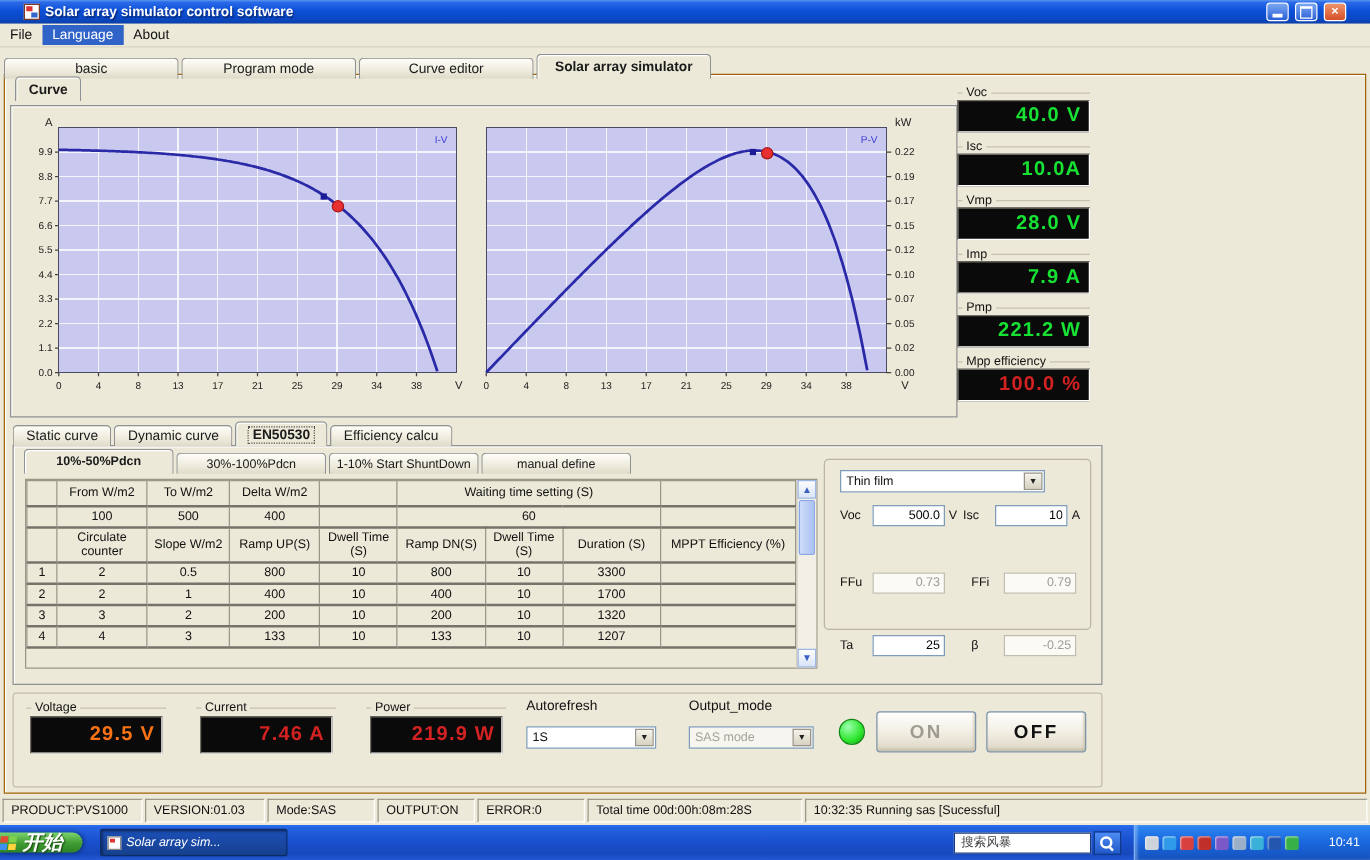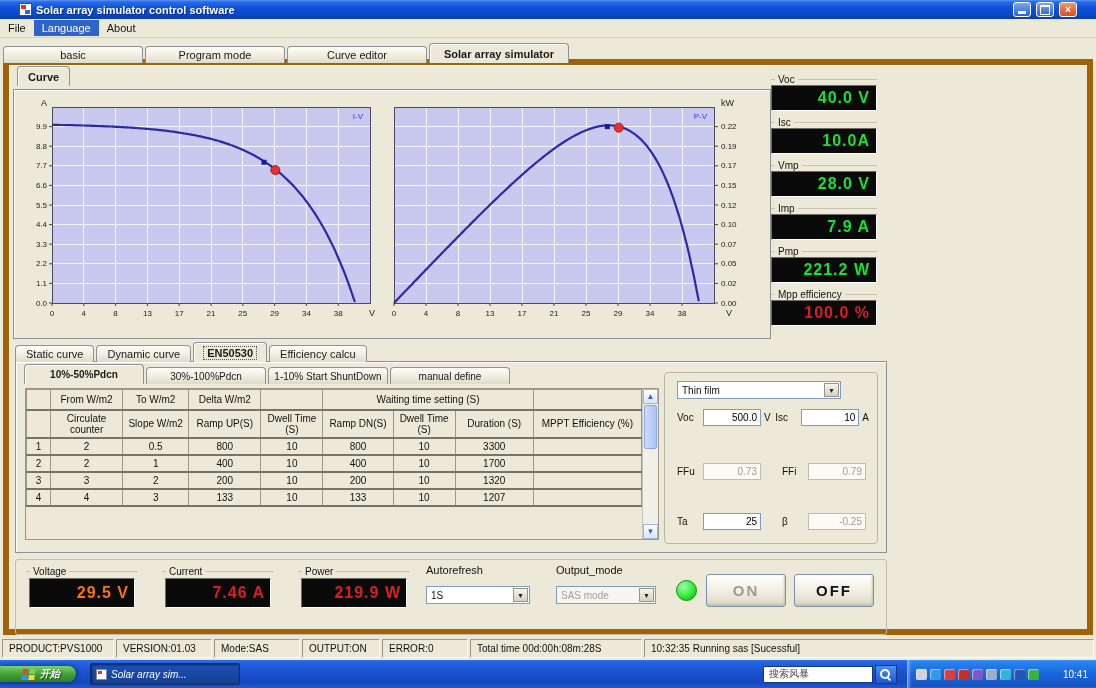--- a/index.html
+++ b/index.html
@@ -27,21 +27,21 @@
 
   
   .tab{position:relative;display:inline-flex;align-items:center;justify-content:center;font-size:11px;color:#1a1a1a;box-sizing:border-box;
     background:linear-gradient(#fffdf8,#eeebdd 60%,#dfdbc9);border:1px solid #8f9294;border-bottom:none;border-radius:4px 4px 0 0;margin-right:2px;height:17px;padding:0 10px;}
   .tab.active{font-weight:bold;height:20px;margin-top:-3px;z-index:3;background:#ece9d8;box-shadow:inset 1px 1px 0 #fff;}
   .tab.focus .lbl{outline:1px dotted #555;padding:0 3px;}
 
   #tabstrip{position:absolute;left:3px;top:43px;height:20px;display:flex;align-items:flex-end;z-index:2;}
   #tabstrip .tab{width:140px;}
 
-  #main-panel{position:absolute;left:3px;top:59px;width:1090px;height:576px;border:6px solid #a16207;background:#ece9d8;box-shadow:inset 1px 1px 0 #fff;box-sizing:border-box;}
+  #main-panel{position:absolute;left:3px;top:59px;width:1090px;height:576px;border:1px solid #a16207;background:#ece9d8;box-shadow:inset 1px 1px 0 #fff;box-sizing:border-box;}
 
   
   #curve-tab{position:absolute;left:8px;top:4px;z-index:2;}
   #curve-panel{position:absolute;left:4px;top:24px;width:758px;height:250px;border:1px solid #8f9294;background:#ece9d8;box-shadow:inset 1px 1px 0 #fff;box-sizing:border-box;}
   #iv-chart{position:absolute;left:12px;top:7px;}
   #pv-chart{position:absolute;left:372px;top:7px;}
   svg{display:block;font-family:"Liberation Sans",sans-serif;}
 
   
   #readouts{position:absolute;left:762px;top:14px;width:106px;}
@@ -58,21 +58,21 @@
 
   #table-wrap{position:absolute;left:9px;top:26px;width:634px;height:152px;display:flex;border:1px solid #9a9789;background:#ece9d8;box-sizing:border-box;}
   #en-table{border-collapse:collapse;table-layout:fixed;width:616px;font-size:10px;background:#ece9d8;align-self:flex-start;}
   #en-table td,#en-table th{border:1px solid #9b988a;border-bottom:2px solid #76746a;text-align:center;padding:0 2px;font-weight:normal;overflow:hidden;white-space:nowrap;height:16px;box-sizing:border-box;}
   #en-table tr.hdr-cols th{white-space:normal;line-height:1.1;height:28px;}
   .vscroll{width:16px;background:#f2f0e6;border-left:1px solid #c9c5b4;display:flex;flex-direction:column;box-sizing:border-box;}
   .sb-btn{height:15px;background:linear-gradient(#fdfdfb,#d9e4f8);border:1px solid #9db6e4;color:#3b5fc0;font-size:8px;line-height:13px;text-align:center;box-sizing:border-box;}
   .sb-thumb{height:44px;margin:1px;background:linear-gradient(90deg,#cfdcfa,#aac2f2);border:1px solid #89a7e8;border-radius:2px;box-sizing:border-box;}
   .sb-track{flex:1;}
 
-  #params-box{position:absolute;left:648px;top:10px;width:214px;height:172px;border:1px solid #b9b5a2;border-radius:4px;box-sizing:border-box;}
+  #params-box{position:absolute;left:648px;top:10px;width:214px;height:137px;border:1px solid #b9b5a2;border-radius:4px;box-sizing:border-box;}
   #module-select{position:absolute;left:12px;top:8px;width:164px;}
   .xp-select{position:relative;background:#fff;border:1px solid #7f9db9;height:18px;font-size:10px;display:flex;align-items:center;padding-left:4px;box-sizing:border-box;}
   .xp-select .dd{position:absolute;right:1px;top:1px;bottom:1px;width:15px;background:linear-gradient(#f5f3eb,#d7d2c0);border:1px solid #98948a;display:flex;align-items:center;justify-content:center;font-size:7px;color:#222;box-sizing:border-box;}
   .xp-select.disabled{color:#a4a29a;background:#f6f5ef;}
   .p-row{position:absolute;left:12px;right:8px;display:flex;align-items:center;}
   .p-label{font-size:10px;width:26px;flex:0 0 auto;}
   .p-input{width:58px;height:17px;border:1px solid #7f9db9;font-size:10px;text-align:right;padding:0 3px;background:#fff;font-family:"Liberation Sans",sans-serif;box-sizing:border-box;}
   .p-input.disabled{color:#9c9c9c;border-color:#c0bdb0;background:#fbfaf4;}
   .p-unit{font-size:10px;margin-left:3px;}
   .p-gap{flex:1;}
@@ -89,23 +89,23 @@
     background:linear-gradient(#fefefc,#f2efe4 50%,#dcd6c4);border:1px solid #7c93ad;border-radius:3px;box-shadow:inset -1px -2px 2px #c8c0aa;box-sizing:border-box;}
   .xp-btn.disabled{color:#9e9c90;}
 
   
   #status-bar{position:absolute;left:0;top:637px;width:1096px;height:23px;display:flex;gap:2px;padding:2px 2px;box-sizing:border-box;background:#ece9d8;}
   .st-cell{border:1px solid;border-color:#9c998b #fff #fff #9c998b;font-size:10px;display:flex;align-items:center;padding:0 6px;box-sizing:border-box;white-space:nowrap;overflow:hidden;}
 
   
   #taskbar{position:absolute;left:0;top:660px;width:1096px;height:28px;display:flex;align-items:center;
     background:linear-gradient(180deg,#2b71ef 0%,#2463e2 8%,#1a51cf 45%,#1747bc 82%,#2258d6 100%);}
-  #start-btn{height:16px;display:flex;align-items:center;gap:5px;padding:0 16px 0 22px;flex:0 0 auto;
+  #start-btn{height:16px;display:flex;align-items:center;gap:5px;padding:0 16px 0 0;flex:0 0 auto;
     background:linear-gradient(180deg,#7bd36c,#3f9c33 55%,#2e8324);border-radius:0 12px 12px 0;box-shadow:1px 0 4px rgba(0,0,0,.45);
-    color:#fff;font-weight:bold;font-style:italic;font-size:10px;text-shadow:1px 1px 1px #1a4f12;}
+    color:#fff;font-weight:bold;font-style:italic;font-size:16px;text-shadow:1px 1px 1px #1a4f12;}
   .flag{display:grid;grid-template-columns:6px 6px;grid-template-rows:5px 5px;gap:1px;transform:skewX(-8deg);}
   .flag i{display:block;}
   #task-btn{margin-left:14px;width:150px;height:22px;background:linear-gradient(#1c4fb8,#16418f);border:1px solid #0d2d66;border-radius:2px;
     display:flex;align-items:center;gap:4px;padding:0 5px;color:#fff;font-size:10px;box-shadow:inset 1px 1px 2px rgba(0,0,0,.5);box-sizing:border-box;white-space:nowrap;overflow:hidden;font-style:italic;}
   .mini-icon{width:11px;height:11px;background:#fff;border:1px solid #888;box-sizing:border-box;position:relative;flex:0 0 auto;}
   .mini-icon::before{content:"";position:absolute;left:1px;top:1px;width:4px;height:3px;background:#d33;}
   #search-band{margin-left:auto;display:flex;align-items:center;gap:2px;}
   #search-input{width:110px;height:17px;background:#fff;border:1px solid #16387e;font-size:10px;color:#444;display:flex;align-items:center;padding:0 5px;box-sizing:border-box;}
   #search-btn{width:22px;height:19px;background:linear-gradient(#4d8df5,#2057c8);border:1px solid #123a8a;display:flex;align-items:center;justify-content:center;box-sizing:border-box;}
   .mag{position:relative;width:11px;height:11px;}
@@ -378,20 +378,29 @@
             <tbody>
               <tr style="height: 20px;">
                 <th></th>
                 <th>From W/m2</th>
                 <th>To W/m2</th>
                 <th>Delta W/m2</th>
                 <th></th>
                 <th colspan="3">Waiting time setting (S)</th>
                 <th></th>
               </tr>
+              <tr style="height: 17px;">
+                <td></td>
+                <td>100</td>
+                <td>500</td>
+                <td>400</td>
+                <td></td>
+                <td colspan="3">60</td>
+                <td></td>
+              </tr>
               <tr class="hdr-cols">
                 <th></th>
                 <th>Circulate counter</th>
                 <th>Slope W/m2</th>
                 <th>Ramp UP(S)</th>
                 <th>Dwell Time (S)</th>
                 <th>Ramp DN(S)</th>
                 <th>Dwell Time (S)</th>
                 <th>Duration (S)</th>
                 <th>MPPT Efficiency (%)</th>

